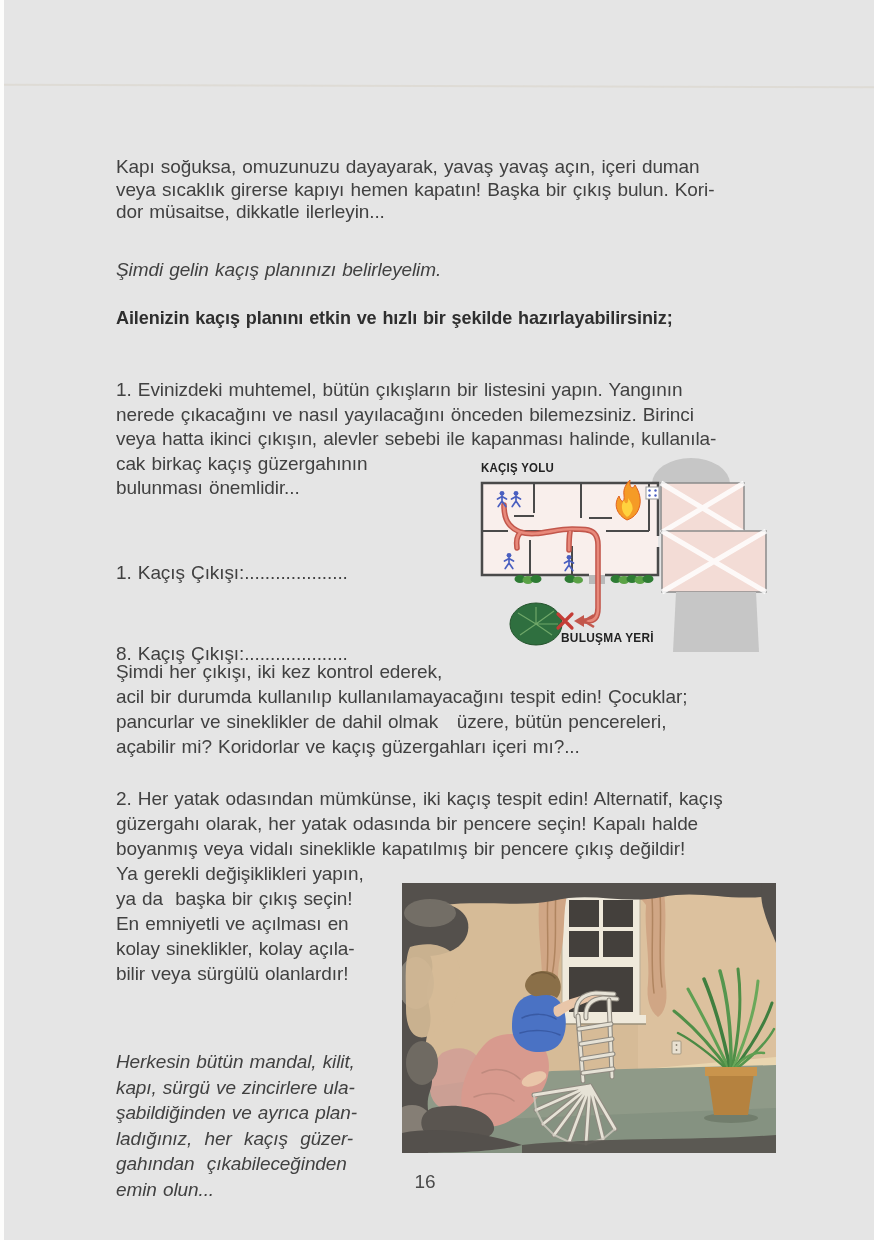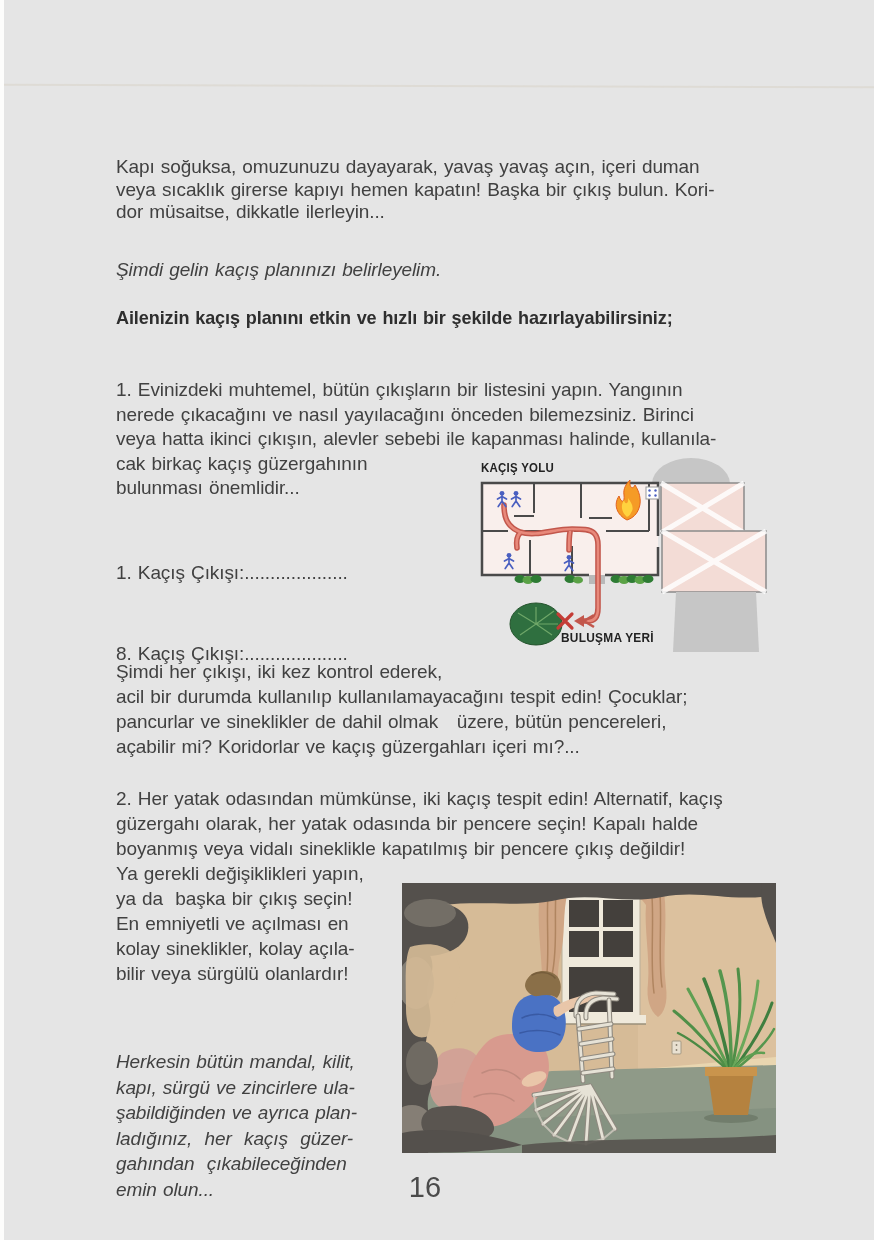--- a/index.html
+++ b/index.html
@@ -8,21 +8,21 @@
   .scan-line{position:absolute;left:0;top:85px;width:874px;height:1.6px;background:#dedbd5;transform:rotate(0.18deg);}
   .tb{position:absolute;white-space:pre-wrap;font-size:19px;color:var(--ink,#414141);letter-spacing:-0.1px;word-spacing:1px;}
   .intro{left:112px;top:156px;line-height:22.6px;}
   .lead{left:112px;top:259px;line-height:22px;font-style:italic;}
   .head{left:112px;top:307px;line-height:22px;font-weight:700;color:var(--heading-ink,#2e2e2e);transform:scaleX(0.95);transform-origin:0 0;}
   .step1{left:112px;top:358px;line-height:24.6px;margin-top:20px;}
   .list{left:112px;top:505px;line-height:27px;}
   .check{left:112px;top:659px;line-height:25px;}
   .step2{left:112px;top:786px;line-height:25px;}
   .reminder{left:112px;top:1009px;line-height:25.6px;font-style:italic;margin-top:40px;}
-  .pageno{position:absolute;left:393px;top:1171px;width:56px;text-align:center;font-size:29px;color:#4b4b4b;}
+  .pageno{position:absolute;left:393px;top:1171px;width:56px;text-align:center;font-size:19px;color:#4b4b4b;}
   .diagram{position:absolute;left:458px;top:443px;width:412px;height:222px;}
   .dlabel{position:absolute;font-weight:700;color:#222;letter-spacing:0.3px;transform:scaleX(0.88);transform-origin:0 0;white-space:nowrap;}
   .dlabel.l1{left:19px;top:17px;font-size:13px;}
   .dlabel.l2{left:99px;top:187px;font-size:13.5px;}
   .illus{position:absolute;left:398px;top:883px;width:374px;height:270px;}
   
   .wall{stroke:#4a4a4a;stroke-width:2;fill:none;}
   .outline{stroke:#4a4a4a;stroke-width:2.5;fill:none;}
   .route-o{fill:none;stroke:var(--route-red-dark,#c2574c);stroke-width:5.6;stroke-linecap:round;}
   .route-i{fill:none;stroke:#e8897b;stroke-width:2.6;stroke-linecap:round;}

